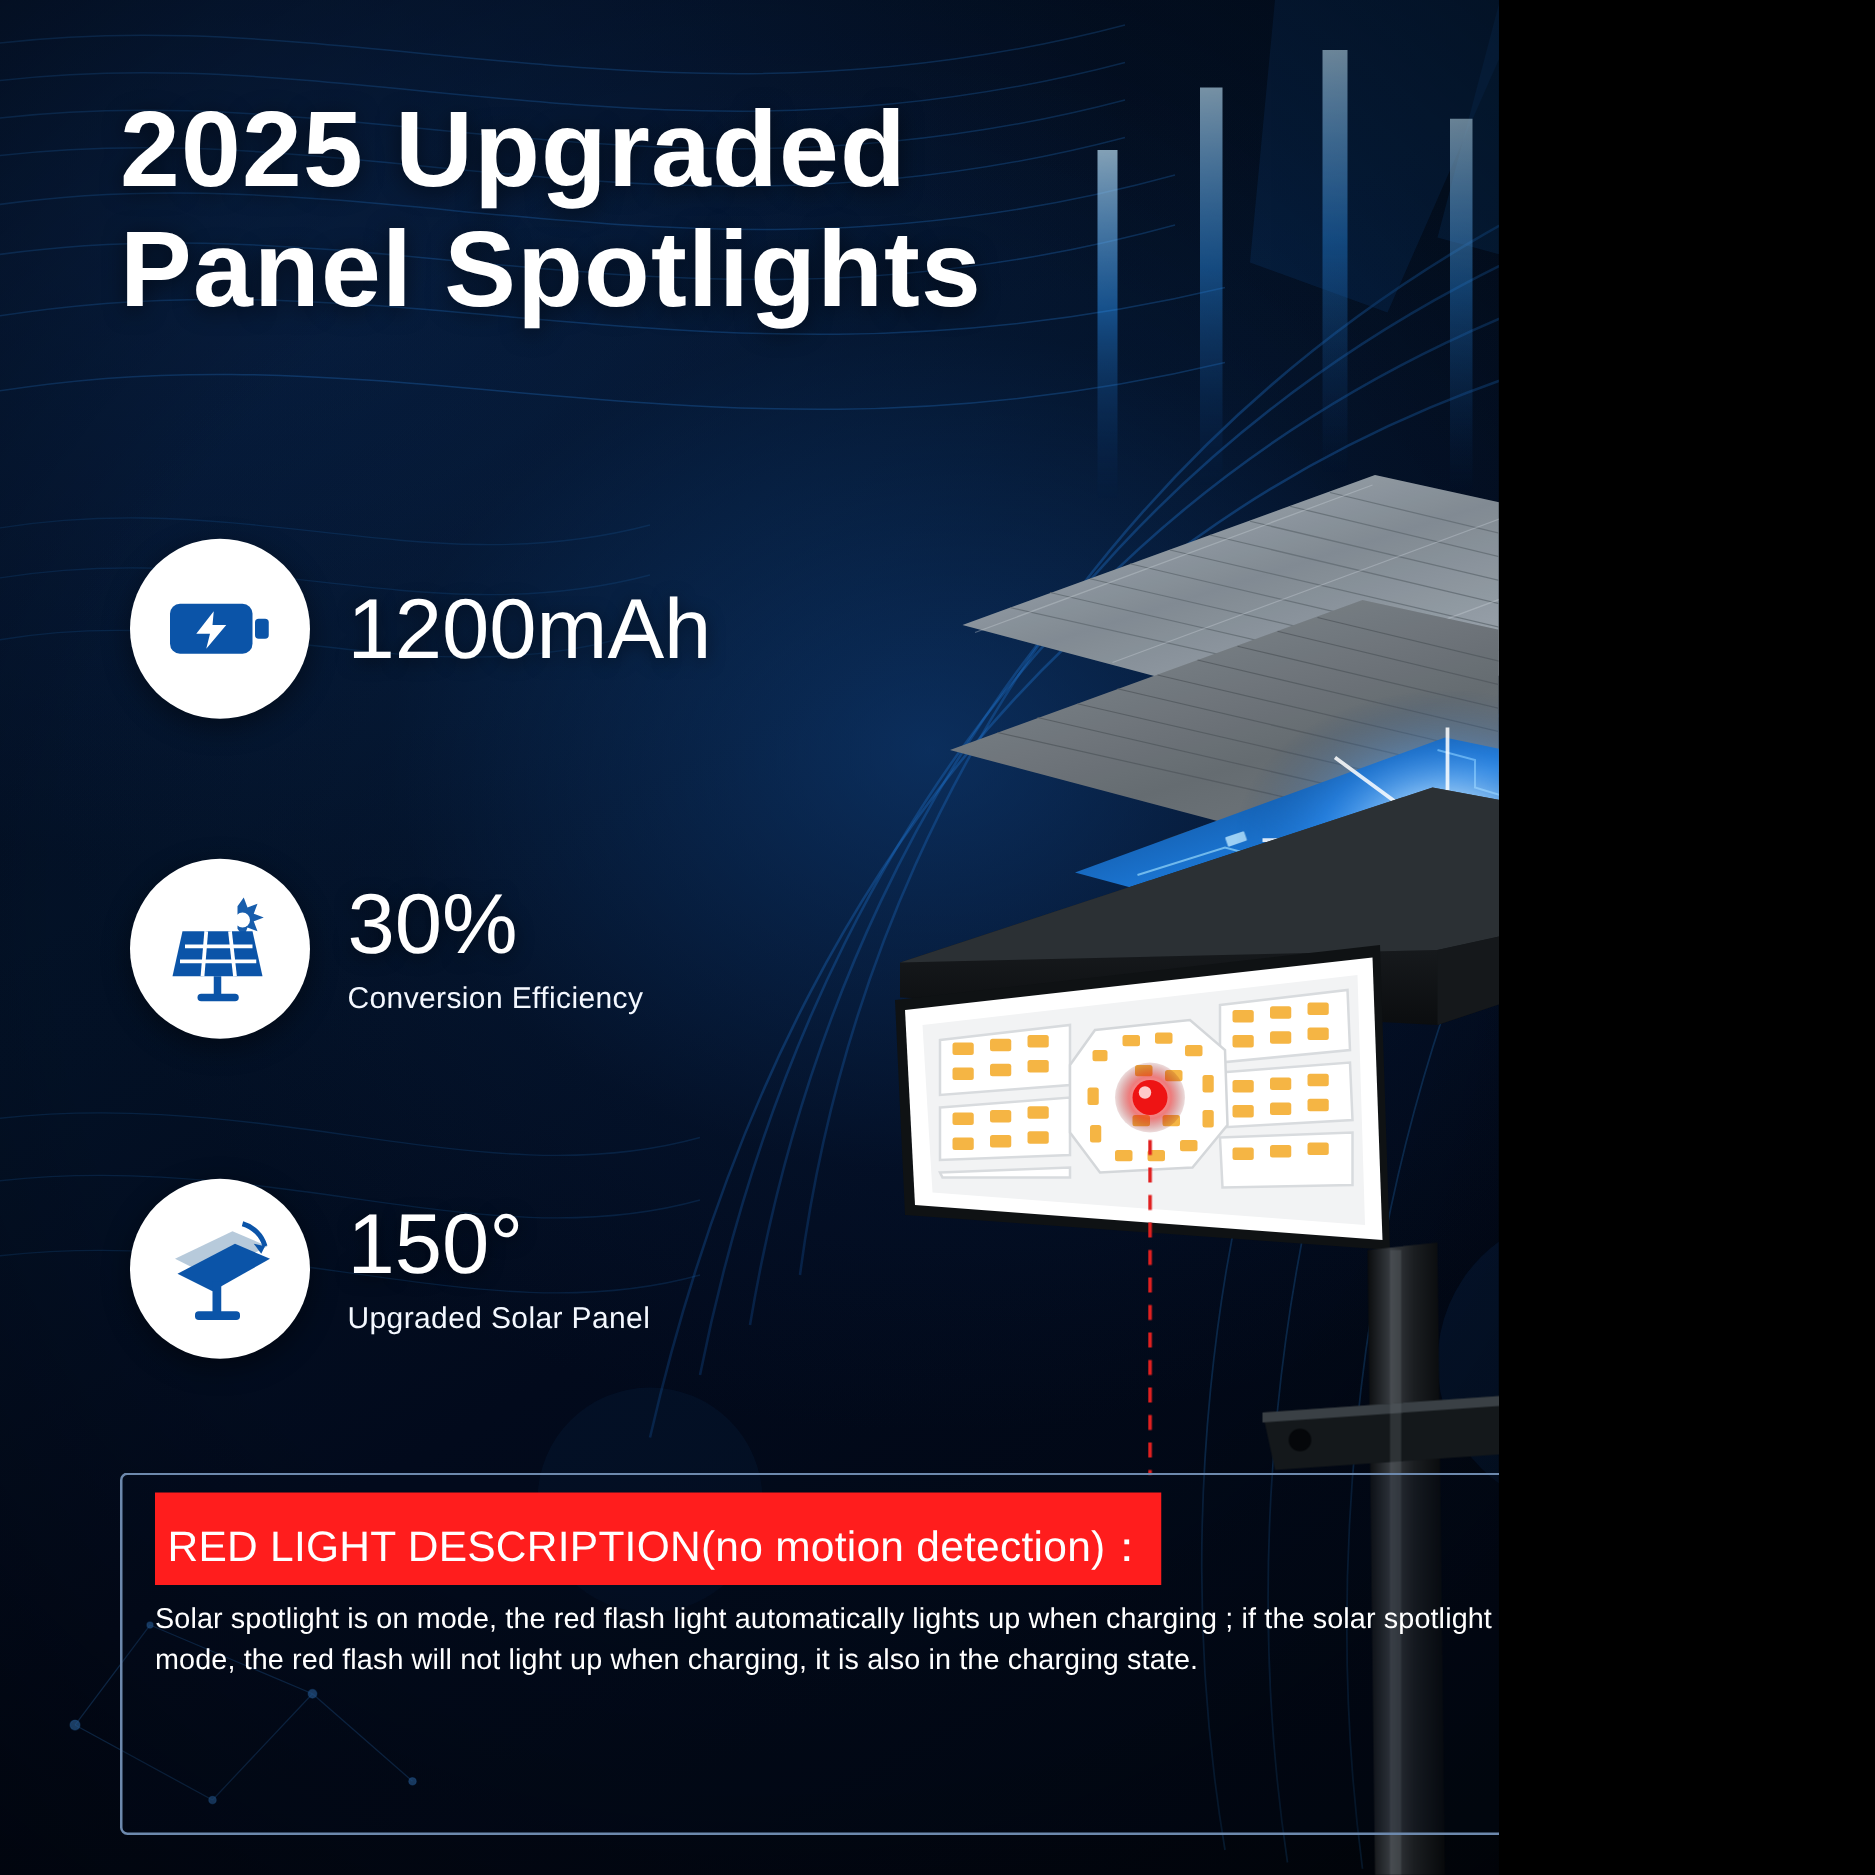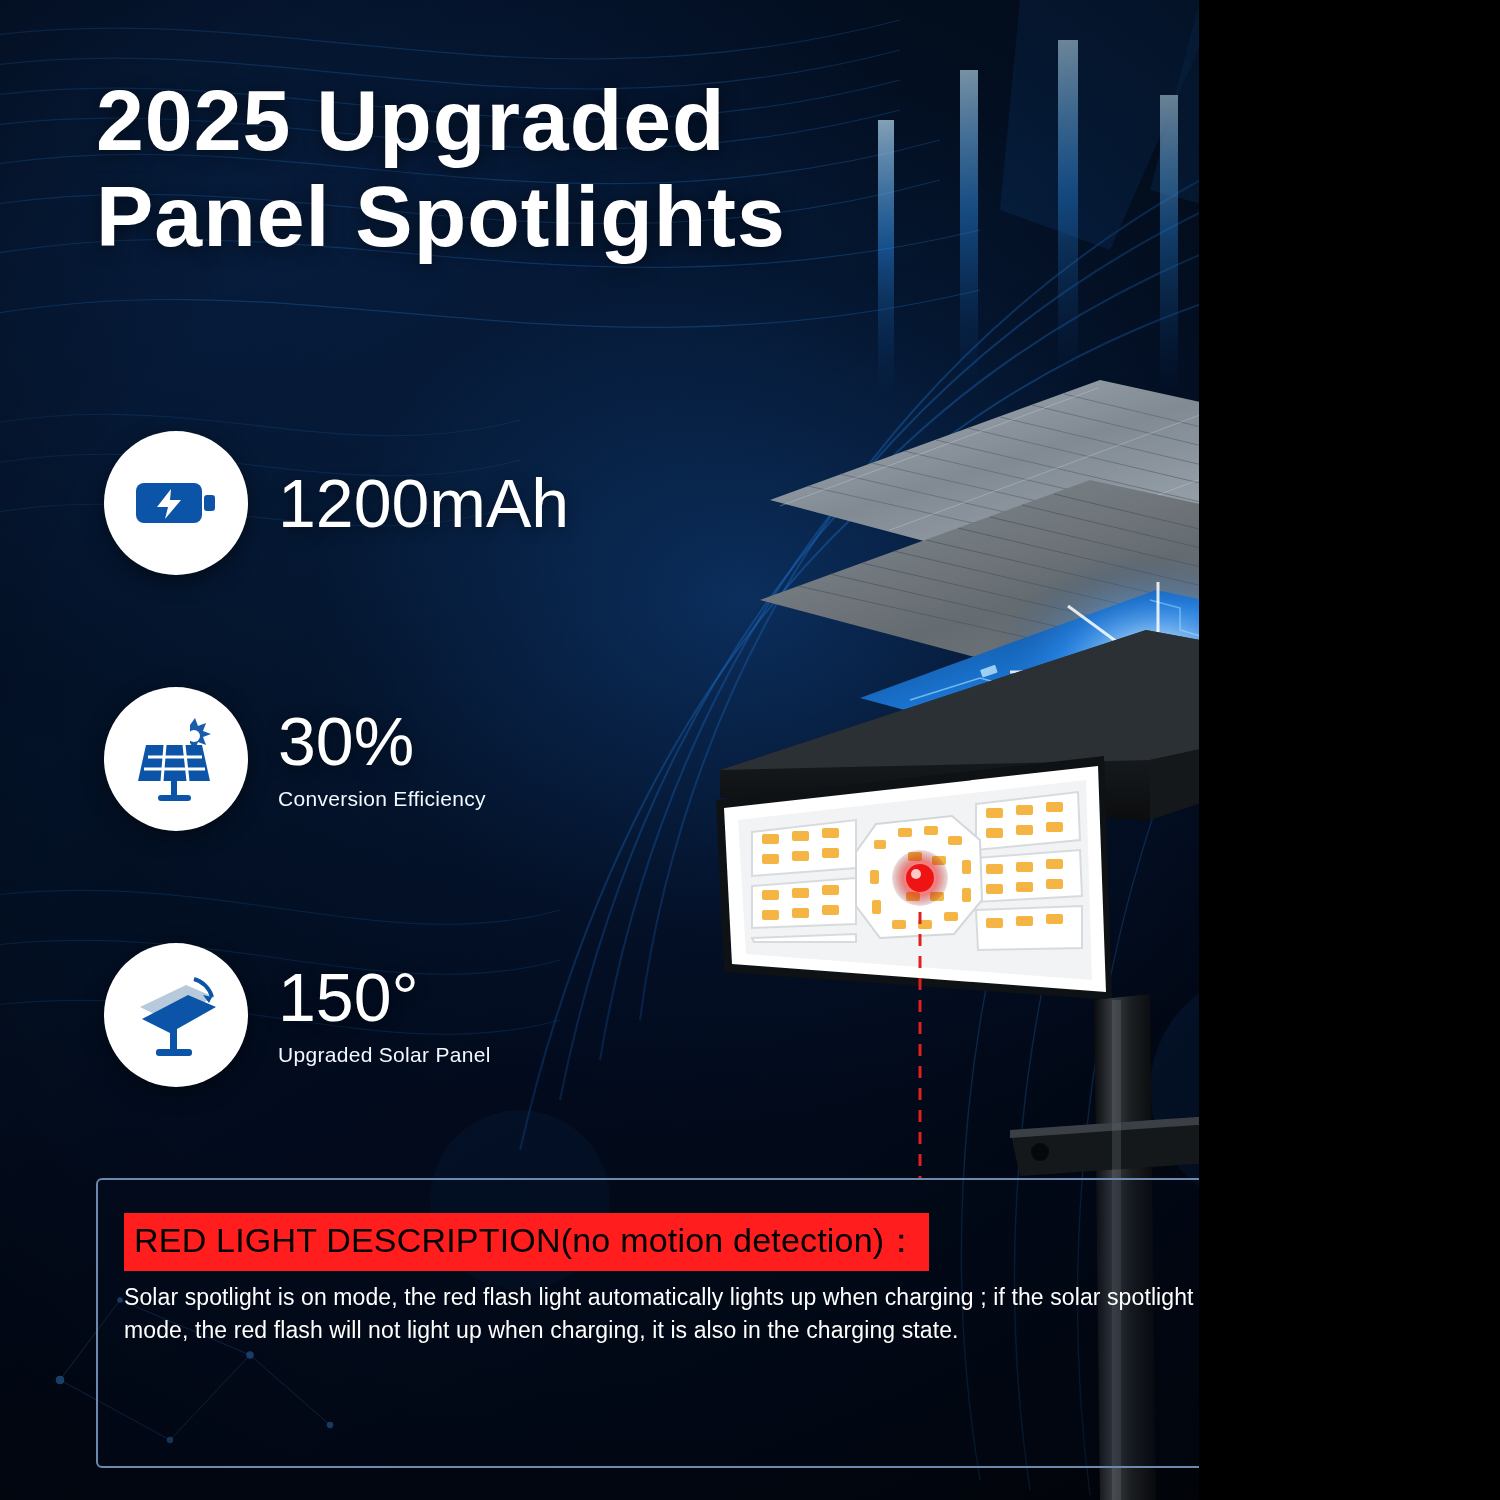--- a/index.html
+++ b/index.html
@@ -76,21 +76,21 @@
     color: #fff;
   }
   .f-big {
     font-size: 68px;
     font-weight: normal;
     line-height: 1.0;
     letter-spacing: 0px;
     text-shadow: 0 3px 14px rgba(0,0,0,0.5);
   }
   .f-sub {
-    font-size: 21px;
+    font-size: 24px;
     font-weight: normal;
     margin-top: 12px;
     letter-spacing: 0.3px;
     color: #f4f8ff;
   }
 
   
   .product { position: absolute; left: 680px; top: 300px; width: 820px; height: 1200px; }
 
   
@@ -102,27 +102,26 @@
     height: 290px;
     border: 2px solid #6d89ad;
     border-radius: 6px;
     background: rgba(4, 14, 32, 0.22);
     box-sizing: border-box;
     padding: 14px 22px 10px 26px;
   }
   .desc-title {
     display: inline-block;
     background: #ff1d1d;
-    color: #000000;
+    color: #ffffff;
     font-size: 34px;
     font-weight: normal;
-    padding: 5px 10px 7px 10px;
+    padding: 21px 10px 7px 10px;
     letter-spacing: 0.2px;
     white-space: nowrap;
-    margin-top: 19px;
   }
   .desc-body {
     color: #ffffff;
     font-size: 23px;
     line-height: 1.42;
     margin-top: 10px;
     letter-spacing: 0.1px;
   }
 </style>
 </head>

